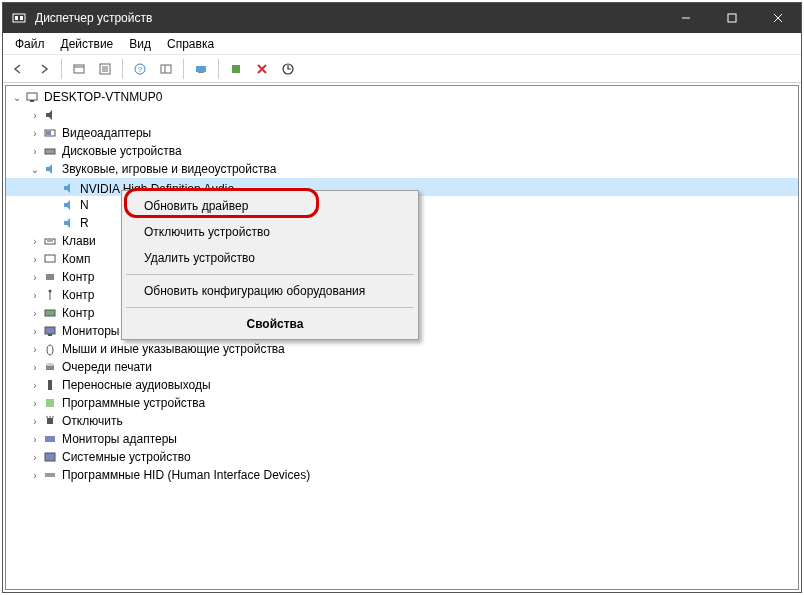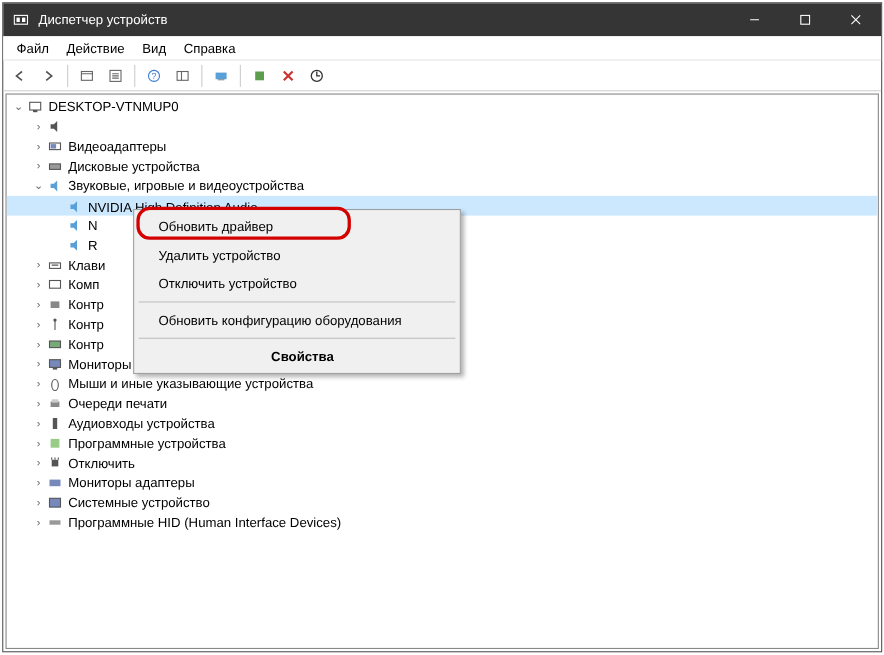--- a/index.html
+++ b/index.html
@@ -300,21 +300,21 @@
         <span>Очереди печати</span>
       </div>
 
     <div class="trow indent1">
         <span class="exp">›</span>
         <span class="dicon">
           <svg width="14" height="14">
             <rect x="5" y="2" width="4" height="10" fill="#555"></rect>
           </svg>
         </span>
-        <span>Аудиовходы устройства</span>
+        <span>Переносные аудиовыходы</span>
       </div>
 
     <div class="trow indent1">
         <span class="exp">›</span>
         <span class="dicon">
           <svg width="14" height="14">
             <rect x="3" y="3" width="8" height="8" fill="#9c8"></rect>
           </svg>
         </span>
         <span>Программные устройства</span>
@@ -358,22 +358,22 @@
         <span class="dicon">
           <svg width="14" height="14">
             <rect x="2" y="5" width="10" height="4" fill="#999"></rect>
           </svg>
         </span>
         <span>Программные HID (Human Interface Devices)</span>
       </div>
 
     <div class="context-menu">
       <div class="citem">Обновить драйвер</div>
+      <div class="citem">Отключить устройство</div>
       <div class="citem">Удалить устройство</div>
-      <div class="citem">Отключить устройство</div>
       <div class="csep"></div>
       <div class="citem">Обновить конфигурацию оборудования</div>
       <div class="csep"></div>
       <div class="citem cbold">Свойства</div>
     </div>
 
     <div class="highlight-ring"></div>
   </div>
 </div>
 

